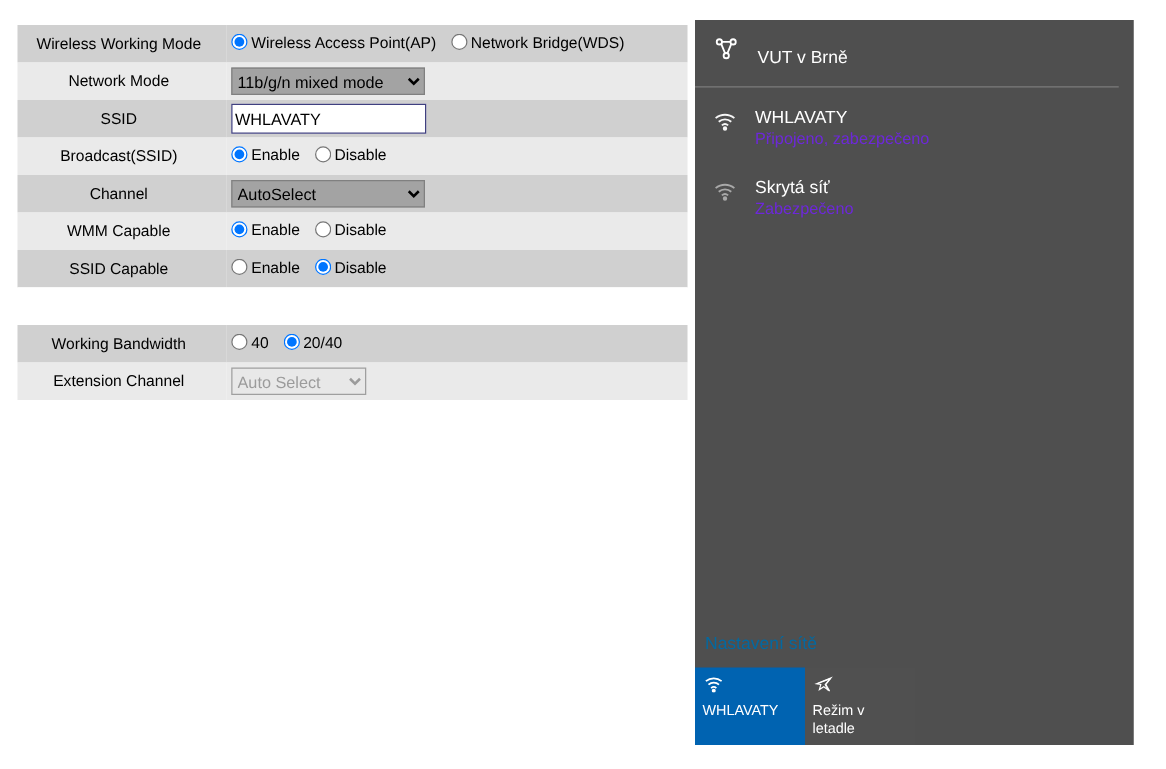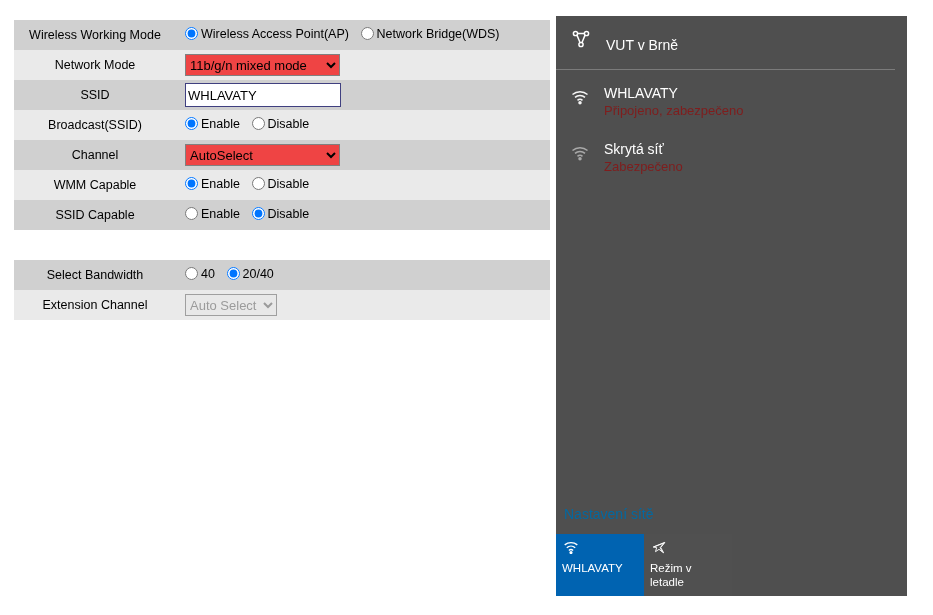--- a/index.html
+++ b/index.html
@@ -8,35 +8,35 @@
 .router{position:absolute;left:14px;top:20px;width:536px}
 .table{width:100%;border-collapse:collapse}
 .row{height:30px}
 .row td{vertical-align:middle}
 .row.light{background:#eaeaea}
 .row.dark{background:#d0d0d0}
 .row.white{background:#fff}
 .lbl{width:160px;text-align:center;padding-right:6px;font-size:12.5px}
 .ctl{padding-left:4px}
 .spacer{height:12px;background:#fff}
-select{font-size:13px;height:22px;border:1px solid #808080;background:#ef4444}
+select{font-size:13px;height:22px;border:1px solid #808080;background:#a3a3a3}
 select.wide{width:155px}
 select.disabled{background:#e8e8e8;color:#7a7a7a}
 input.txt{width:150px;height:20px;border:1px solid #404080;font-size:13px;padding-left:2px}
 .opt{display:inline-flex;align-items:center;margin-right:8px;font-size:12.5px}
 .opt input{margin:0 3px 0 0}
 
 .flyout{position:absolute;left:556px;top:16px;width:351px;height:580px;background:rgba(55,55,55,.88);color:#fff;font-size:14px}
 .fly-head{display:flex;align-items:flex-end;padding:10px 16px 16px 14px;border-bottom:1px solid rgba(255,255,255,.25);margin:0 12px 8px 0}
 .fly-head .vpnico{margin-right:14px;margin-top:2px}
 .net{display:flex;align-items:flex-start;padding:6px 16px 14px 14px}
 .net .wifico{margin-right:14px;margin-top:3px;opacity:.7}
 .net.connected .wifico{opacity:.95}
 .net .nm{font-size:14px;color:#fff;line-height:18px}
-.net .st{font-size:13px;color:#7f1d1d;line-height:18px}
+.net .st{font-size:13px;color:#6d28d9;line-height:18px}
 .settings-link{position:absolute;left:8px;bottom:74px;color:#0369a1;font-size:14px}
 .tiles{position:absolute;left:0;bottom:0;display:flex}
 .tile{width:88px;height:62px;padding:6px 6px 2px 6px;box-sizing:border-box;font-size:11.5px;line-height:14px;color:#fff}
 .tile.on{background:#0063b1}
 .tile.off{background:rgba(80,80,80,.85)}
 .tile .tlabel{margin-top:4px}
 
 .vpnico,.wifico,.tileico{display:inline-block}
 </style>
 </head>
@@ -126,37 +126,37 @@
         <span>Disable</span>
       </label>
     </td>
   </tr>
 
   <tr class="row white">
             <td class="spacer" colspan="2"></td>
           </tr>
 
   <tr class="row dark">
-    <td class="lbl">Select Bandwidth</td>
+    <td class="lbl">Working Bandwidth</td>
     <td class="ctl">
       <label class="opt">
         <input type="radio" name="cbw" style="">
         <span>40</span>
       </label>
       <label class="opt">
         <input type="radio" name="cbw" checked="" style="">
         <span>20/40</span>
       </label>
     </td>
   </tr>
 
   <tr class="row light">
     <td class="lbl">Extension Channel</td>
     <td class="ctl">
-      <select class="disabled" disabled="" style="width:92px">
+      <select class="disabled" disabled="" style="width:108px">
         <option>Auto Select</option>
       </select>
     </td>
   </tr>
 </tbody>
       </table>
 </div>
 
 <div class="flyout">
   <div class="fly-head">

